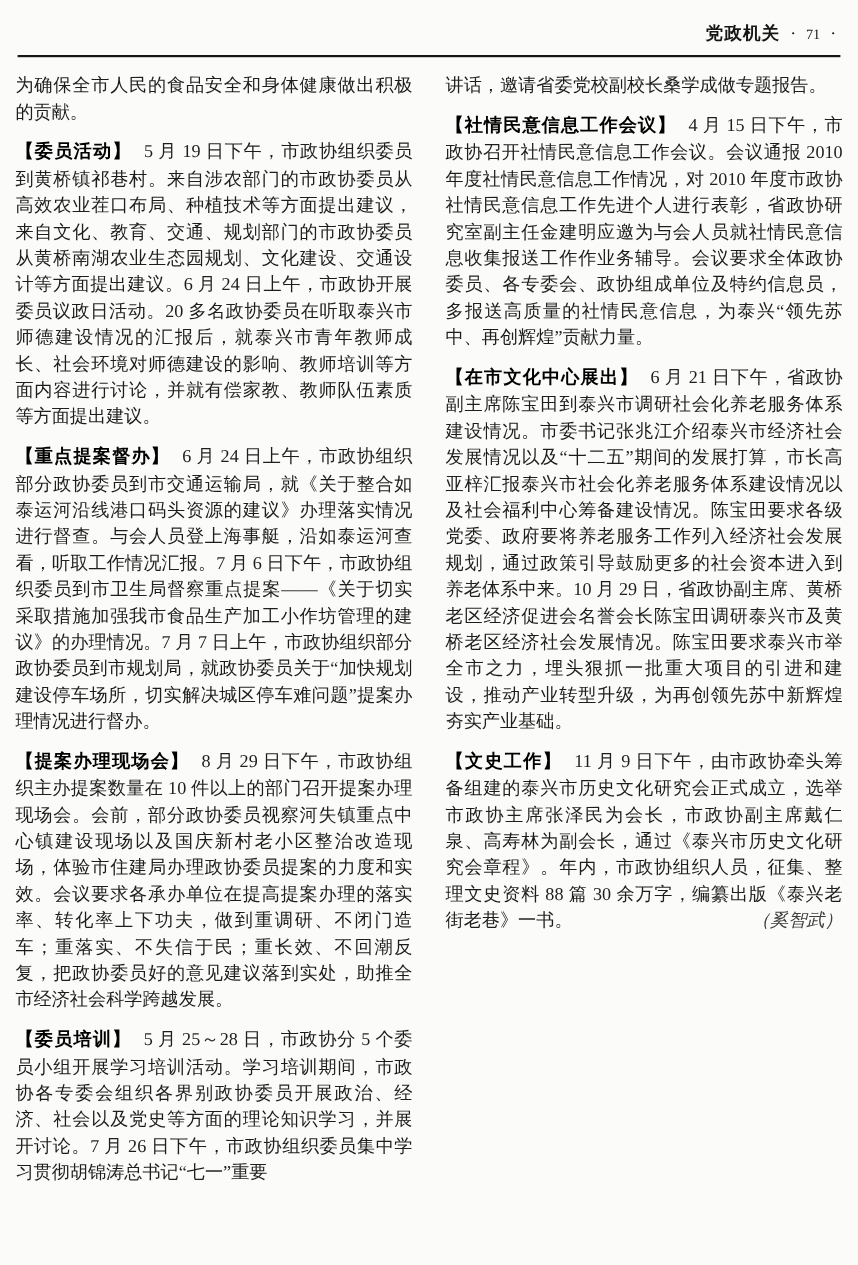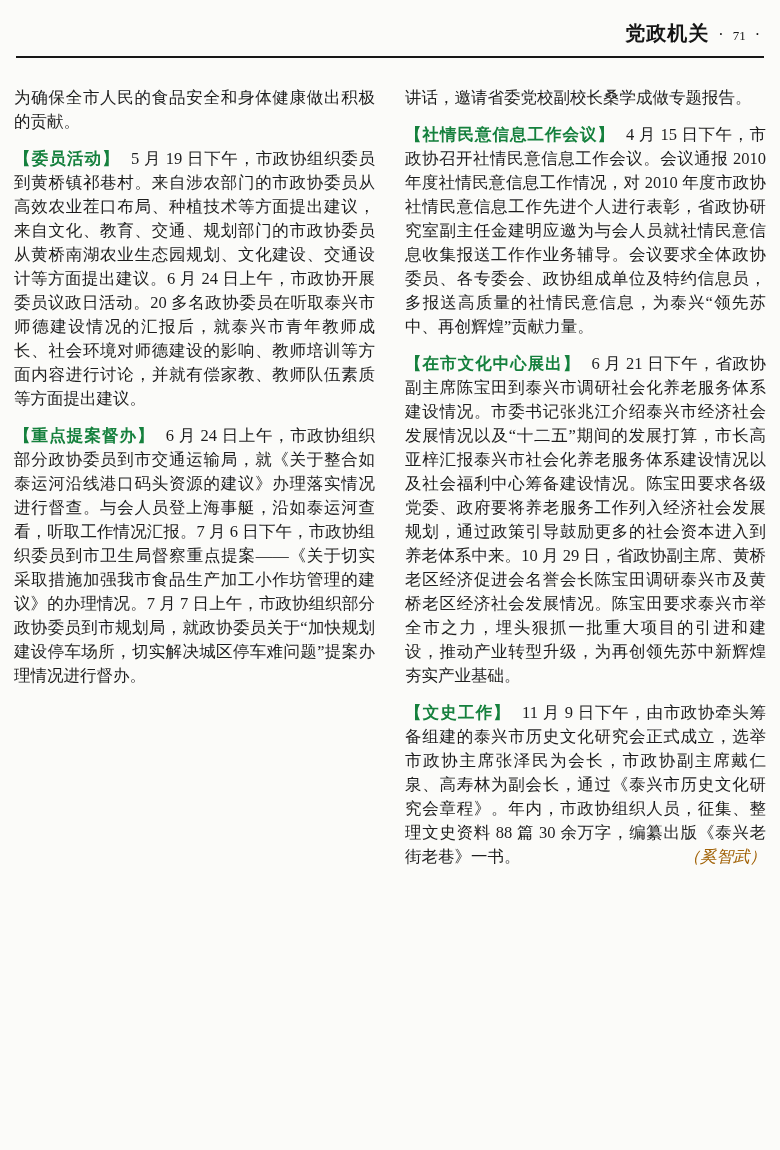--- a/index.html
+++ b/index.html
@@ -19,61 +19,61 @@
     display:flex;
     justify-content:flex-end;
     align-items:baseline;
     gap:9px;
     padding:8px 6px 9px 0;
     color:#161616;
   }
   .header-title {
     font-family:Liberation Serif, serif;
     font-weight:700;
-    font-size:20px;
+    font-size:16px;
     letter-spacing:1px;
     margin-left:44px;
   }
   .header-dot { font-size:16px; }
   .header-pageno {
     font-family:"Liberation Serif","DejaVu Serif",serif;
     font-size:13px;
   }
   .header-rule {
     border:0;
     border-top:2.5px solid #171717;
     margin:0 2px;
   }
   .columns {
     display:flex;
     gap:30px;
-    margin-top:28px;
+    margin-top:14px;
   }
   .col {
     flex:1 1 0;
     min-width:0;
     font-size:16.5px;
     line-height:24px;
     color:#1d1d1d;
     text-align:justify;
     text-justify:inter-character;
   }
   .col p { margin:0; }
   p.entry { margin-top:12px; }
   .entry-title {
-    font-family:Liberation Sans, sans-serif;
+    font-family:Liberation Mono, monospace;
     font-weight:700;
-    color:#15803d;
+    color:#000000;
     padding-right:11px;
     letter-spacing:0.5px;
   }
   .byline {
     float:right;
     font-style:italic;
-    color:#a16207;
+    color:#404040;
   }
 </style>
 </head>
 <body>
 
 <div class="page">
 
   <div class="page-header">
     <span class="header-title">党政机关</span>
     <span class="header-dot">·</span>
@@ -89,21 +89,27 @@
       <p class="cont">为确保全市人民的食品安全和身体健康做出积极的贡献。</p>
 
       <p class="entry">
         <span class="entry-title">【委员活动】</span><span class="entry-body">5 月 19 日下午，市政协组织委员到黄桥镇祁巷村。来自涉农部门的市政协委员从高效农业茬口布局、种植技术等方面提出建议，来自文化、教育、交通、规划部门的市政协委员从黄桥南湖农业生态园规划、文化建设、交通设计等方面提出建议。6 月 24 日上午，市政协开展委员议政日活动。20 多名政协委员在听取泰兴市师德建设情况的汇报后，就泰兴市青年教师成长、社会环境对师德建设的影响、教师培训等方面内容进行讨论，并就有偿家教、教师队伍素质等方面提出建议。</span>
       </p>
 
       <p class="entry">
         <span class="entry-title">【重点提案督办】</span><span class="entry-body">6 月 24 日上午，市政协组织部分政协委员到市交通运输局，就《关于整合如泰运河沿线港口码头资源的建议》办理落实情况进行督查。与会人员登上海事艇，沿如泰运河查看，听取工作情况汇报。7 月 6 日下午，市政协组织委员到市卫生局督察重点提案——《关于切实采取措施加强我市食品生产加工小作坊管理的建议》的办理情况。7 月 7 日上午，市政协组织部分政协委员到市规划局，就政协委员关于“加快规划建设停车场所，切实解决城区停车难问题”提案办理情况进行督办。</span>
       </p>
 
+      <p class="entry">
+        <span class="entry-title">【提案办理现场会】</span><span class="entry-body">8 月 29 日下午，市政协组织主办提案数量在 10 件以上的部门召开提案办理现场会。会前，部分政协委员视察河失镇重点中心镇建设现场以及国庆新村老小区整治改造现场，体验市住建局办理政协委员提案的力度和实效。会议要求各承办单位在提高提案办理的落实率、转化率上下功夫，做到重调研、不闭门造车；重落实、不失信于民；重长效、不回潮反复，把政协委员好的意见建议落到实处，助推全市经济社会科学跨越发展。</span>
+      </p>
 
+      <p class="entry">
+        <span class="entry-title">【委员培训】</span><span class="entry-body">5 月 25～28 日，市政协分 5 个委员小组开展学习培训活动。学习培训期间，市政协各专委会组织各界别政协委员开展政治、经济、社会以及党史等方面的理论知识学习，并展开讨论。7 月 26 日下午，市政协组织委员集中学习贯彻胡锦涛总书记“七一”重要</span>
+      </p>
     </div>
 
     <div class="col">
       <p class="cont">讲话，邀请省委党校副校长桑学成做专题报告。</p>
 
       <p class="entry">
         <span class="entry-title">【社情民意信息工作会议】</span><span class="entry-body">4 月 15 日下午，市政协召开社情民意信息工作会议。会议通报 2010 年度社情民意信息工作情况，对 2010 年度市政协社情民意信息工作先进个人进行表彰，省政协研究室副主任金建明应邀为与会人员就社情民意信息收集报送工作作业务辅导。会议要求全体政协委员、各专委会、政协组成单位及特约信息员，多报送高质量的社情民意信息，为泰兴“领先苏中、再创辉煌”贡献力量。</span>
       </p>
 
       <p class="entry">

